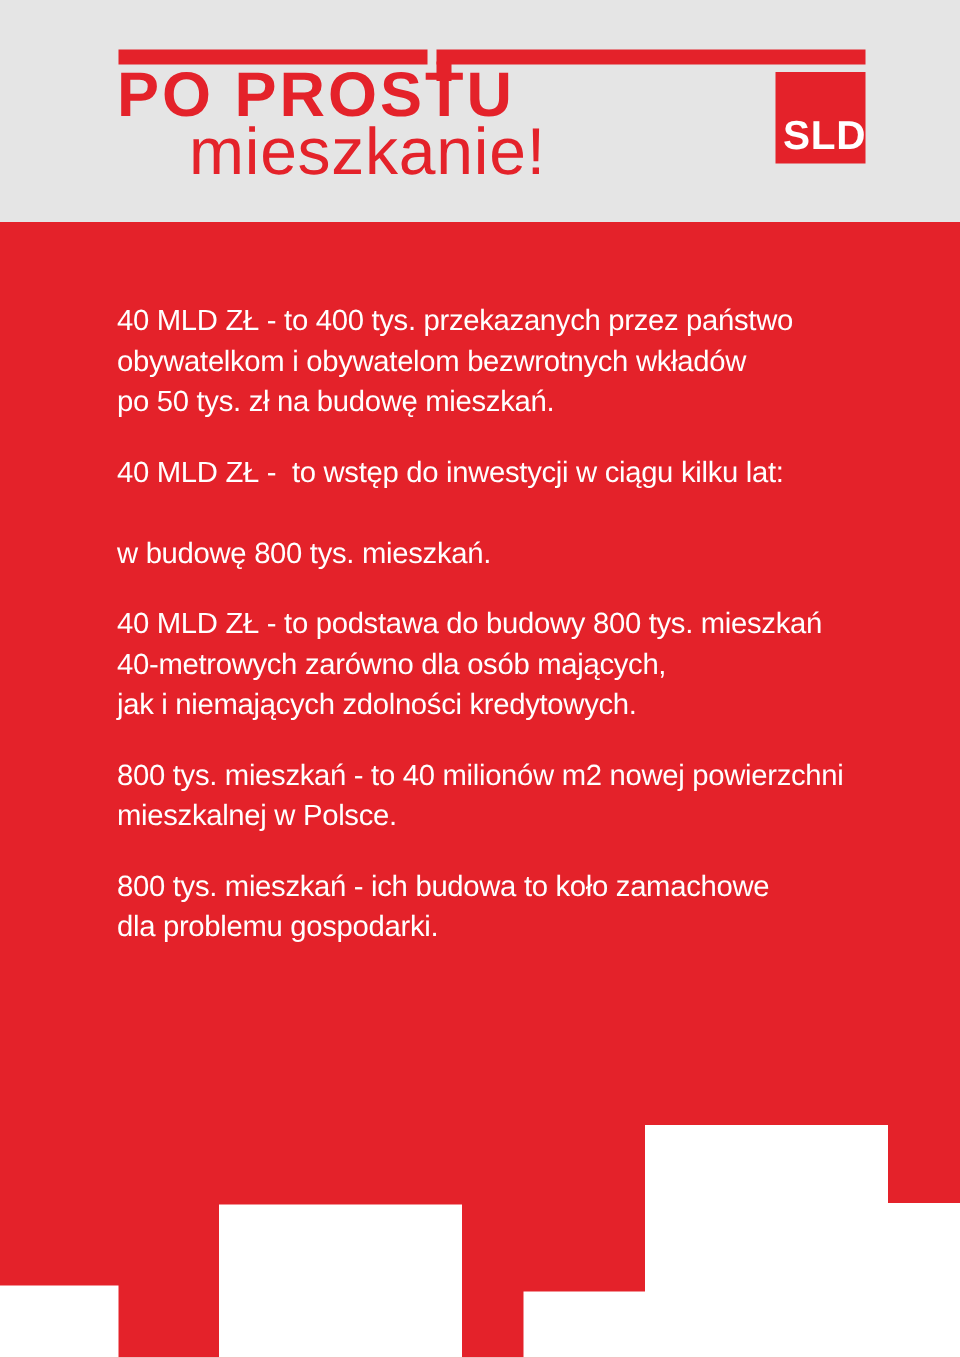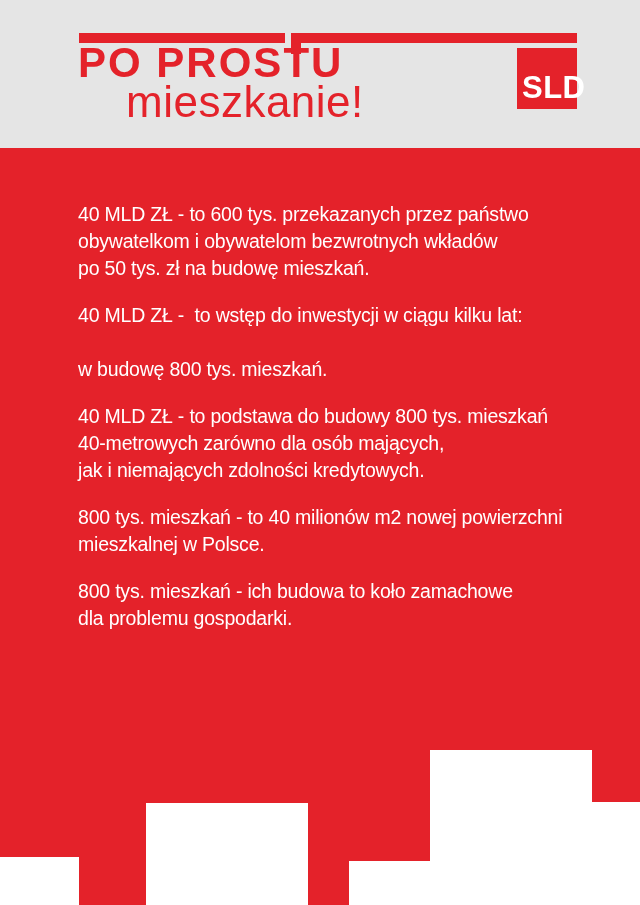--- a/index.html
+++ b/index.html
@@ -22,21 +22,21 @@
     position:absolute; left:78px; top:80px;
     font-size:44px; font-weight:400; letter-spacing:0.5px; line-height:44px;
     color:#e4222a; white-space:pre;margin-left:48px;
   }
   .sld-logo {
     position:absolute; left:517px; top:48px; width:60px; height:61px;
     background:#e4222a;
   }
   .sld-logo .logo-text {
     position:absolute; left:5px; bottom:3px;
-    font-size:31px; font-weight:700; letter-spacing:0.5px; color:#ffffff;
+    font-size:27px; font-weight:700; letter-spacing:0.5px; color:#ffffff;
   }
   
   .red-block {
     position:absolute; left:0; right:0; top:148px; bottom:0;
     background:#e4222a;
     padding:53px 0 0 78px; box-sizing:border-box;
   }
   .para {
     margin:0 0 20px 0;
     font-size:19.5px; line-height:27px; letter-spacing:-0.2px;
@@ -64,21 +64,21 @@
     <div class="title">PO PROSTU</div>
     <div class="subtitle">mieszkanie!</div>
     <div class="sld-logo">
       <span class="logo-text">SLD</span>
     </div>
   </div>
 
   <div class="red-block">
 
     <p class="para">
-      <strong>40 MLD ZŁ</strong><span class="ln"> - to 600 tys. przekazanych przez państwo</span><br>
+      <strong>40 MLD ZŁ</strong><span class="ln"> - to 400 tys. przekazanych przez państwo</span><br>
       <span class="ln">obywatelkom i obywatelom bezwrotnych wkładów</span><br>
       <span class="ln">po 50 tys. zł na budowę mieszkań.</span><br>
     </p>
 
     <p class="para">
       <strong>40 MLD ZŁ</strong><span class="ln"> -  to wstęp do inwestycji w ciągu kilku lat:</span><br>
       <br>
       <span class="ln">w budowę 800 tys. mieszkań.</span>
     </p>
 

